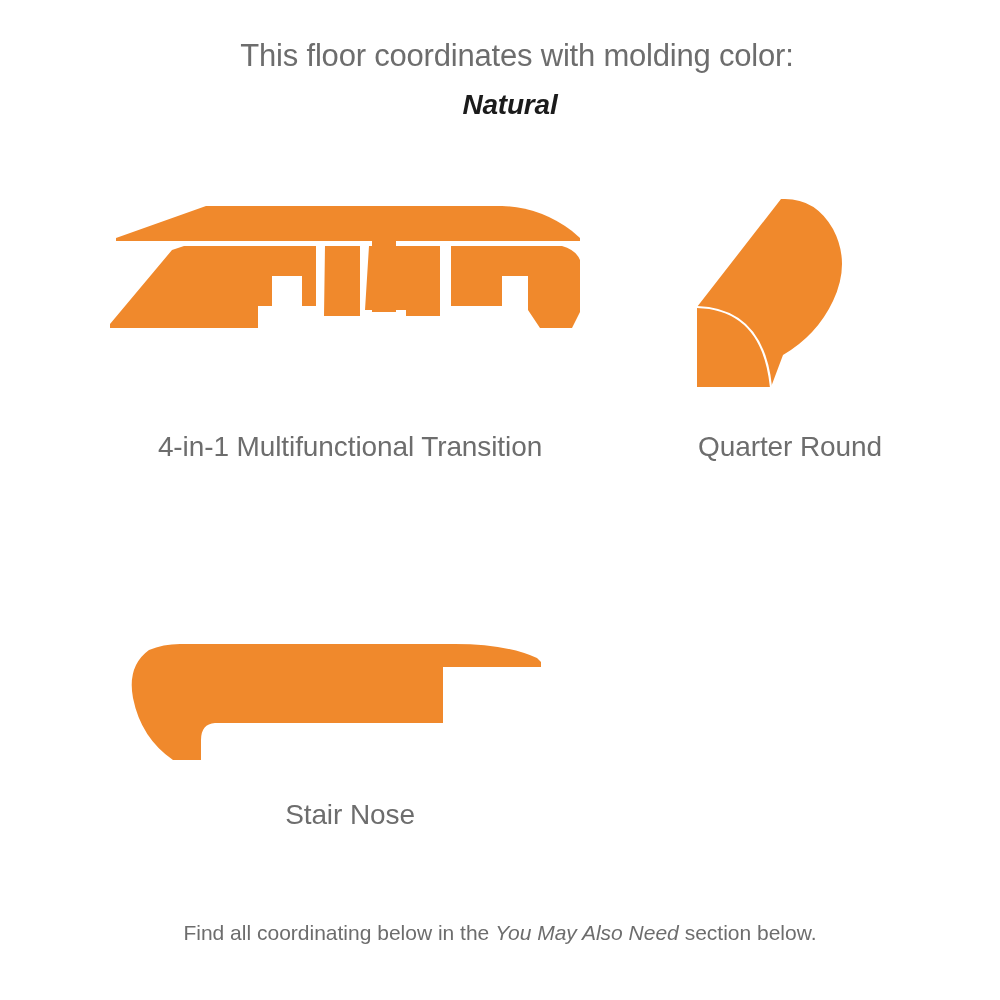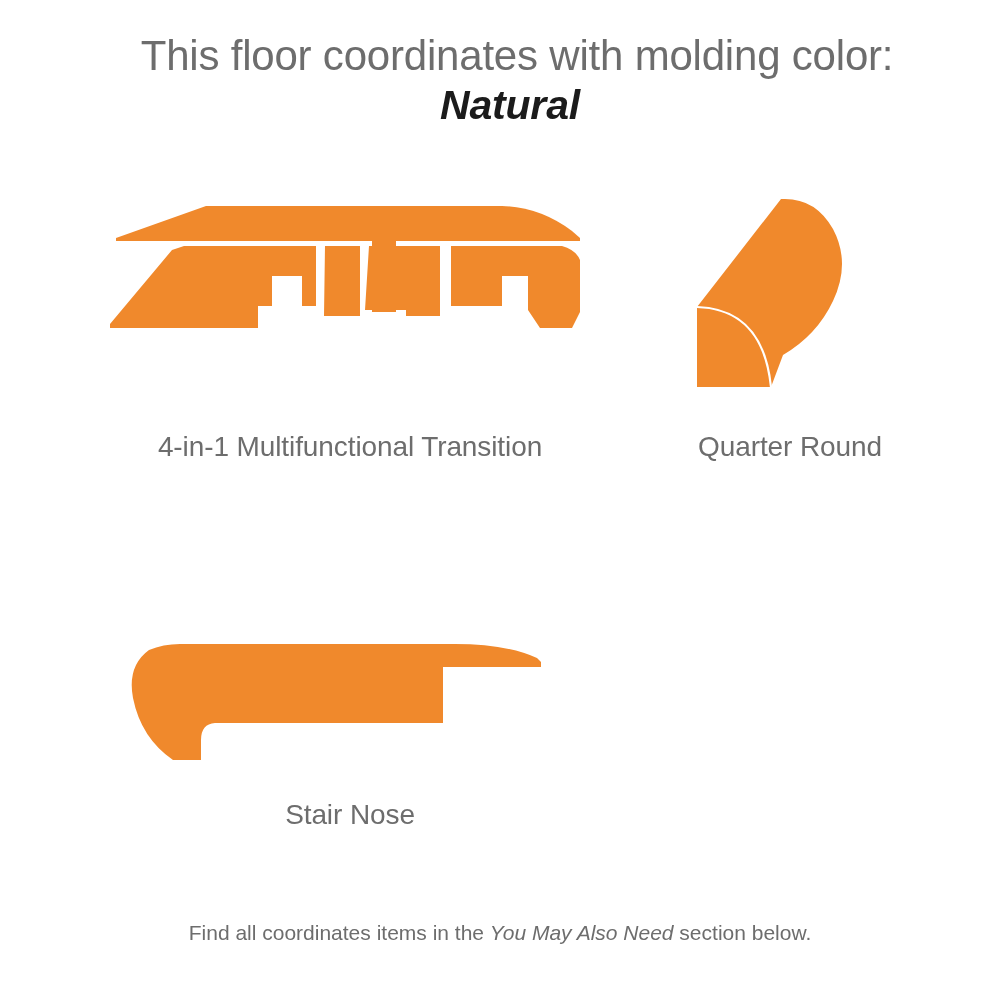--- a/index.html
+++ b/index.html
@@ -25,29 +25,29 @@
 
   
   .header {
     position: absolute;
     top: 36px;
     left: 0;
     width: 1000px;
     text-align: center;
   }
   .header-line1 {
-    font-size: 42px;
+    font-size: 31px;
     line-height: 40px;
     font-weight: 400;
     color: #6d6d6d;
     letter-spacing: -0.2px;
     margin-left: 34px;
   }
   .header-line2 {
-    font-size: 41px;
+    font-size: 28px;
     line-height: 46px;
     font-weight: 700;
     font-style: italic;
     color: #1b1b1b;
     letter-spacing: -0.2px;
     margin-top: 6px;
     padding-left: 20px;
   }
 
   
@@ -243,16 +243,16 @@
             M 42,122 L 43,122"></path>
         </svg>
       </div>
       <div class="cell-label">Quarter Round</div>
     </div>
 
 
   </div>
 
   <div class="footer">
-    <span>Find all coordinates items in the </span><em>You May Also Need</em><span> section below.</span>
+    <span>Find all coordinating below in the </span><em>You May Also Need</em><span> section below.</span>
   </div>
 
 </div>
 
 </body></html>

